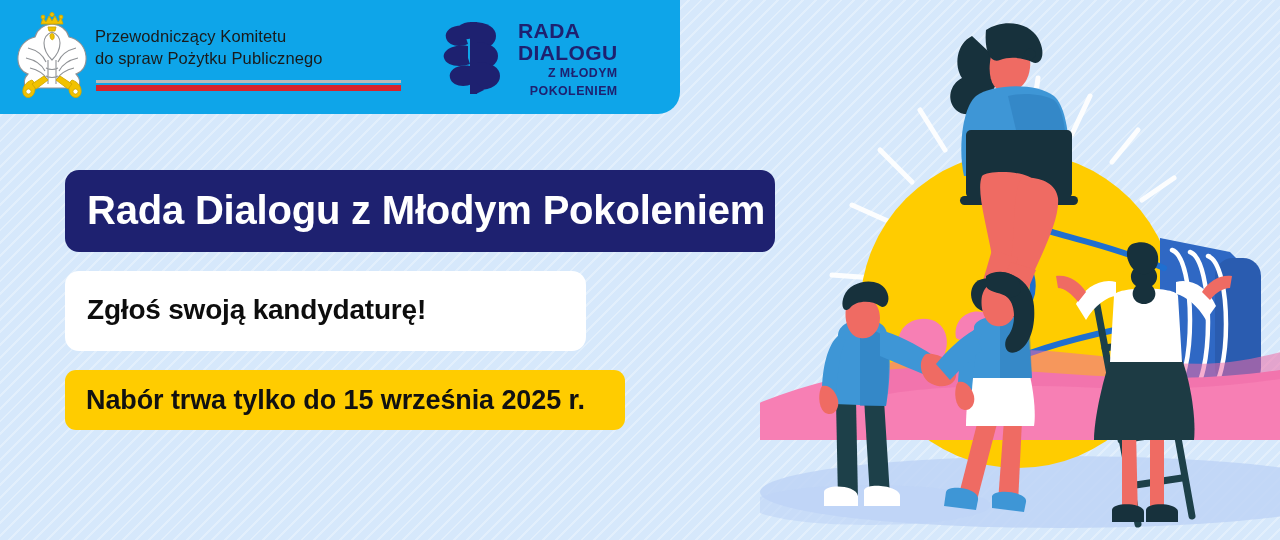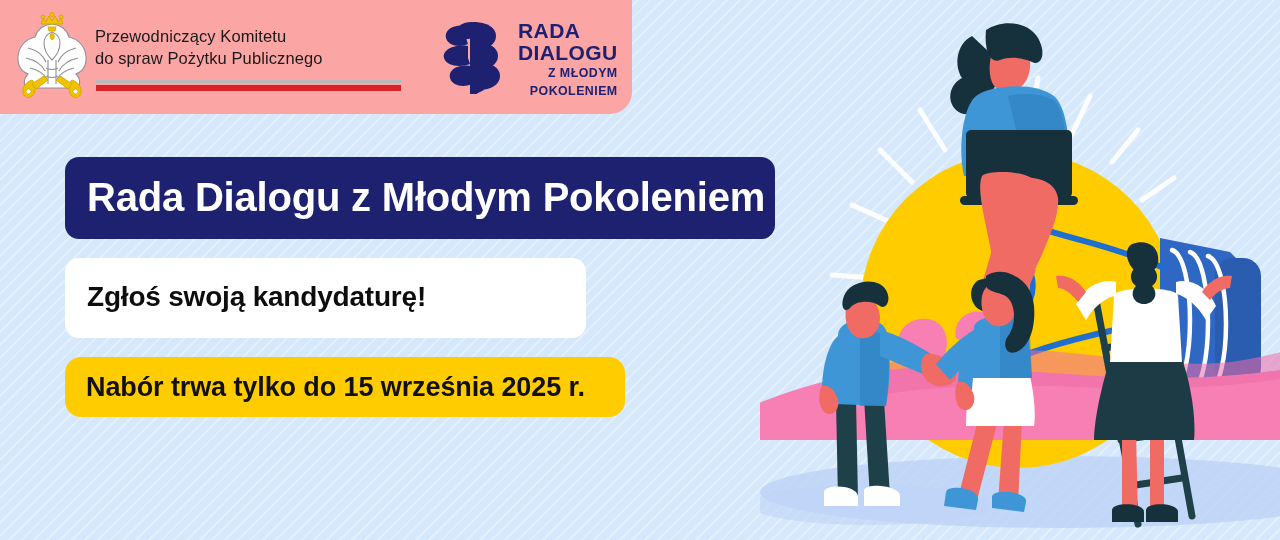--- a/index.html
+++ b/index.html
@@ -19,22 +19,22 @@
     background:repeating-linear-gradient(135deg,
       rgba(255,255,255,0.30) 0px,
       rgba(255,255,255,0.30) 2px,
       rgba(255,255,255,0.0) 2px,
       rgba(255,255,255,0.0) 9px);
     pointer-events:none;
   }
 
   
   #header-plate{
-    position:absolute;left:0;top:0;width:632px;height:114px;
-    background:#fca5a5;border-bottom-right-radius:22px;
+    position:absolute;left:0;top:0;width:680px;height:114px;
+    background:#0ea5e9;border-bottom-right-radius:22px;
     z-index:6;
   }
   #godlo{
     position:absolute;left:12px;top:8px;width:80px;height:96px;
   }
   #ministry-text{
     position:absolute;left:95px;top:26px;width:310px;
     color:#1a1a1a;font-size:16.5px;line-height:1.33;
     letter-spacing:.1px;white-space:nowrap;
   }
@@ -50,21 +50,21 @@
   #rdmp-words .big{
     font-weight:bold;font-size:21px;line-height:1.03;letter-spacing:.4px;
     display:block;
   }
   #rdmp-words .sml{
     font-weight:bold;font-size:12.4px;line-height:1.22;letter-spacing:.45px;
     display:block;margin-top:3px;text-align:right;
   }
 
   
-  #copy-stack{position:absolute;left:65px;top:157px;z-index:5;}
+  #copy-stack{position:absolute;left:65px;top:170px;z-index:5;}
   .pill{
     display:block;border-radius:12px;box-sizing:border-box;
     white-space:nowrap;
   }
   #title-pill{
     background:#1e2170;color:#ffffff;
     padding:14px 22px 18px 22px;
     font-size:40px;font-weight:bold;letter-spacing:-0.2px;
     width:710px;height:82px;line-height:52px;
     border-radius:14px;
@@ -76,21 +76,21 @@
     font-size:28px;font-weight:bold;letter-spacing:-0.2px;
     width:521px;height:80px;line-height:54px;
     border-radius:14px;
   }
   #deadline-pill{
     background:#fc0;color:#111111;
     margin-top:19px;
     padding:10px 20px 12px 21px;
     font-size:27px;font-weight:bold;letter-spacing:-0.1px;
     width:560px;height:60px;line-height:40px;
-    border-radius:16px;
+    border-radius:11px;
   }
 
   
   #illustration{
     position:absolute;left:760px;top:0;width:520px;height:540px;z-index:3;
   }
   #illustration svg{display:block;width:520px;height:540px;}
 </style>
 </head>
 <body>

